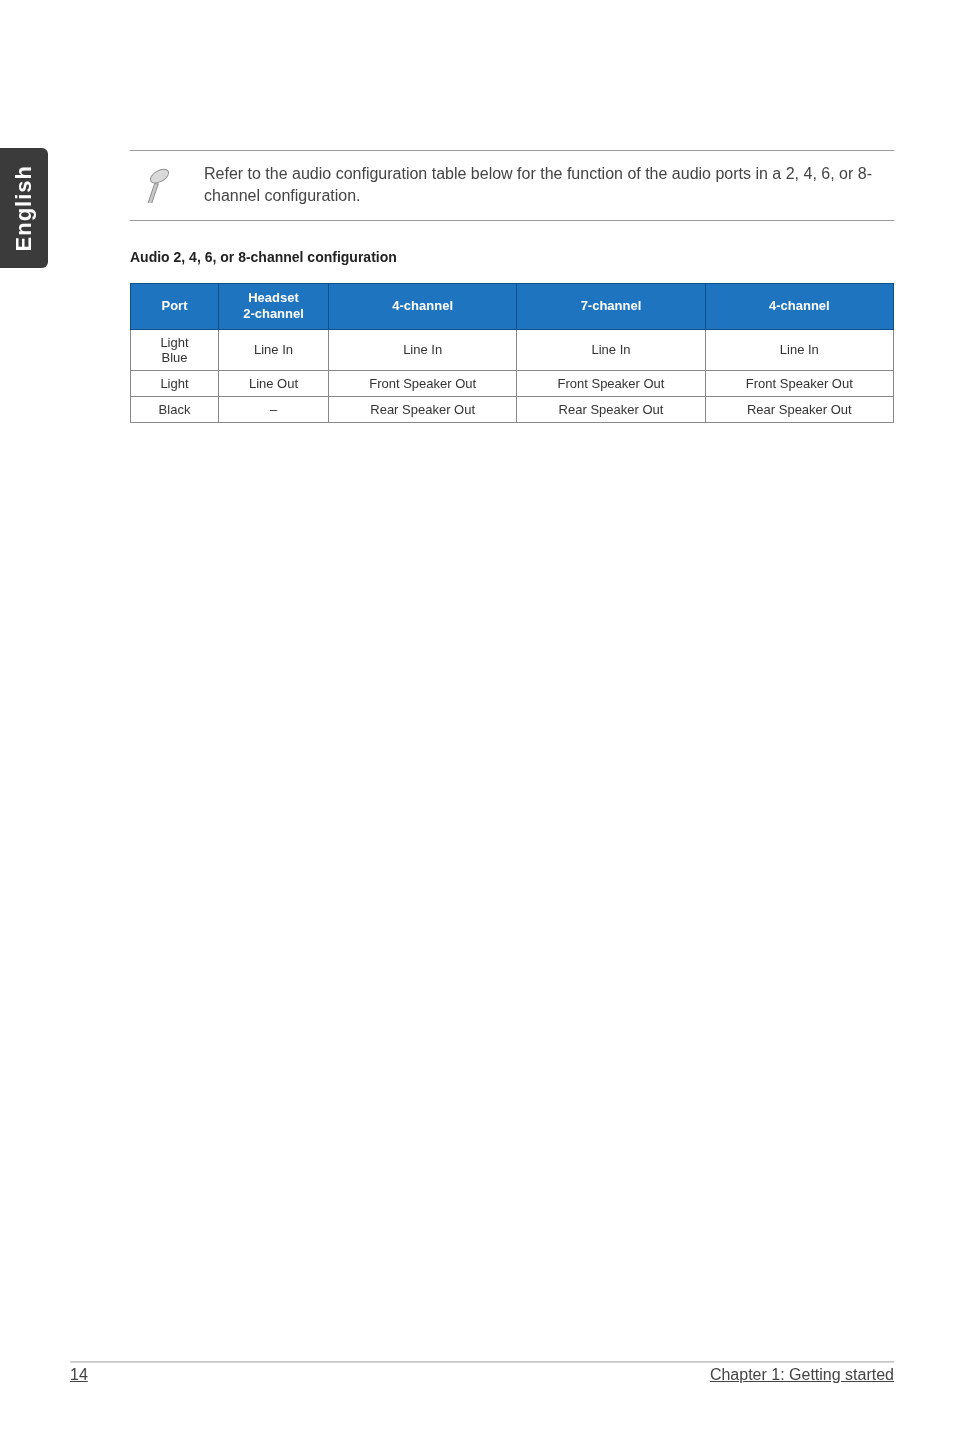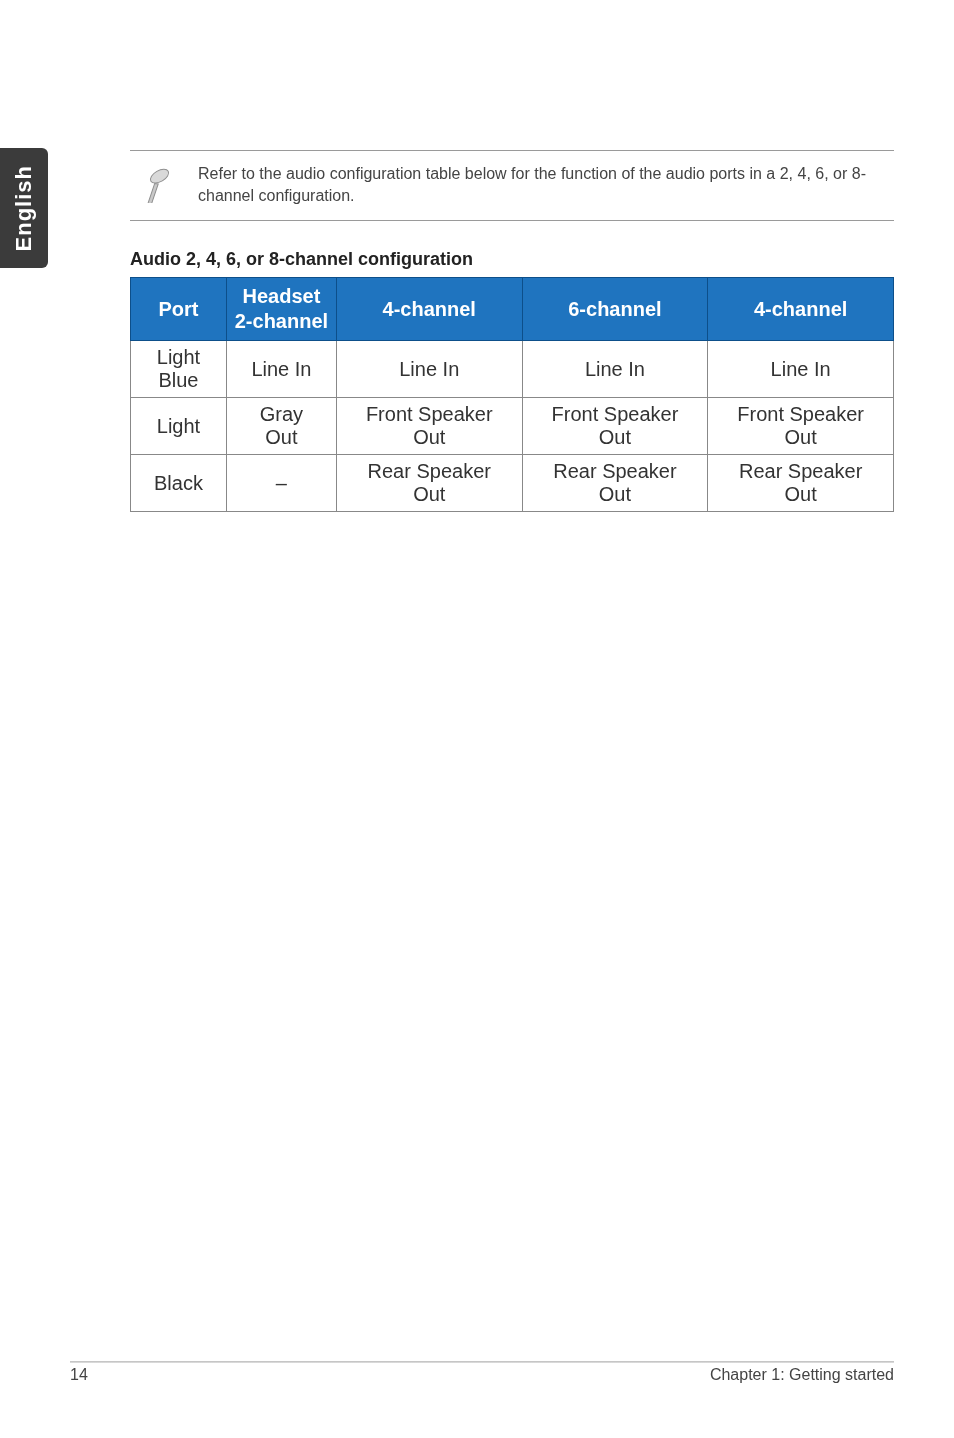--- a/index.html
+++ b/index.html
@@ -42,49 +42,49 @@
     right: 60px;
     top: 150px;
   }
 
   .note-block {
     border-top: 1px solid #9a9a9a;
     border-bottom: 1px solid #9a9a9a;
     display: flex;
     align-items: flex-start;
     padding: 12px 0 14px 0;
-    gap: 16px;
+    gap: 22px;
   }
 
   .note-icon {
     width: 52px;
     flex: none;
     display: flex;
     align-items: flex-start;
     justify-content: center;
     padding-top: 2px;
   }
   .note-text {
     font-size: 16px;
     line-height: 1.35;
     color: #444;
   }
 
   .section-title {
     margin-top: 28px;
-    font-size: 18px;
+    font-size: 14px;
     font-weight: bold;
     color: #222;
   }
 
   table.audio {
-    margin-top: 7px;
+    margin-top: 18px;
     width: 100%;
     border-collapse: collapse;
-    font-size: 20px;
+    font-size: 13px;
     color: #222;
   }
   table.audio th {
     background: #1f74bf;
     color: #fff;
     font-weight: bold;
     padding: 6px 6px;
     border: 1px solid #0d4f8a;
     text-align: center;
     line-height: 1.25;
@@ -106,20 +106,21 @@
     right: 60px;
     bottom: 54px;
     border-top: 1px solid #bbb;
     padding-top: 3px;
     border-top-width: 2px;
     border-top-color: #c4c4c4;
     display: flex;
     justify-content: space-between;
     font-size: 16px;
     color: #444;
+    text-decoration: underline;
   }
   .footer .divider-accent {
     position: absolute;
     top: -2px;
     left: 0; right: 0;
     height: 2px;
     background: linear-gradient(#bdbdbd, #e2e2e2);
   }
 </style>
 </head>
@@ -148,35 +149,35 @@
 
     <div class="section-title">Audio 2, 4, 6, or 8-channel configuration</div>
 
     <table class="audio">
       <thead>
         <tr>
           <th class="port">Port</th>
           <th class="hs" style="white-space:pre-line">Headset
 2-channel</th>
           <th>4-channel</th>
-          <th>6-channel</th>
+          <th>7-channel</th>
           <th>4-channel</th>
         </tr>
       </thead>
       <tbody>
         <tr>
           <td class="port">Light Blue</td>
           <td class="hs">Line In</td>
           <td>Line In</td>
           <td>Line In</td>
           <td>Line In</td>
         </tr>
         <tr>
           <td class="port">Light</td>
-          <td class="hs">Gray Out</td>
+          <td class="hs">Line Out</td>
           <td>Front Speaker Out</td>
           <td>Front Speaker Out</td>
           <td>Front Speaker Out</td>
         </tr>
         <tr>
           <td class="port">Black</td>
           <td class="hs">–</td>
           <td>Rear Speaker Out</td>
           <td>Rear Speaker Out</td>
           <td>Rear Speaker Out</td>

